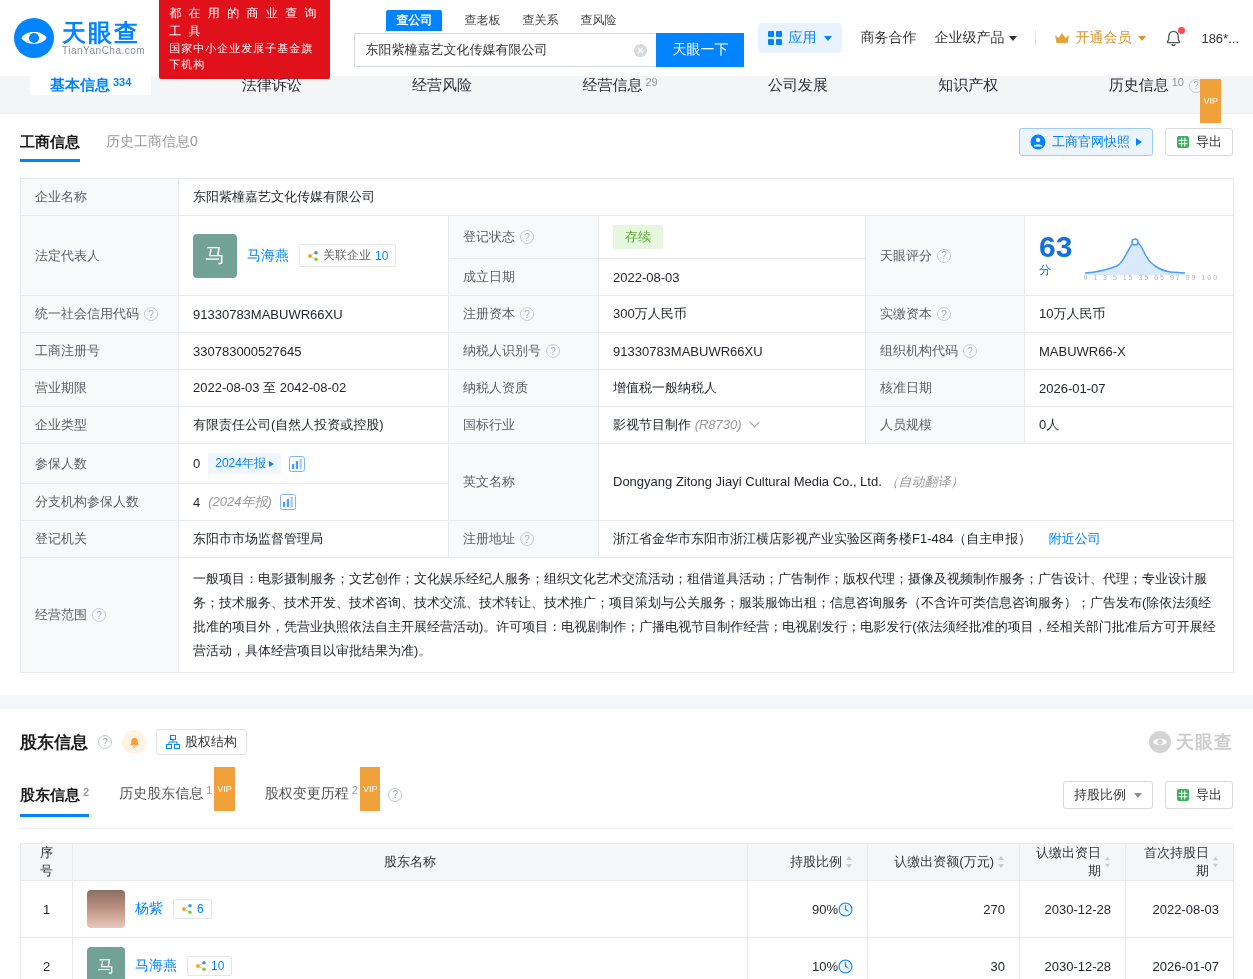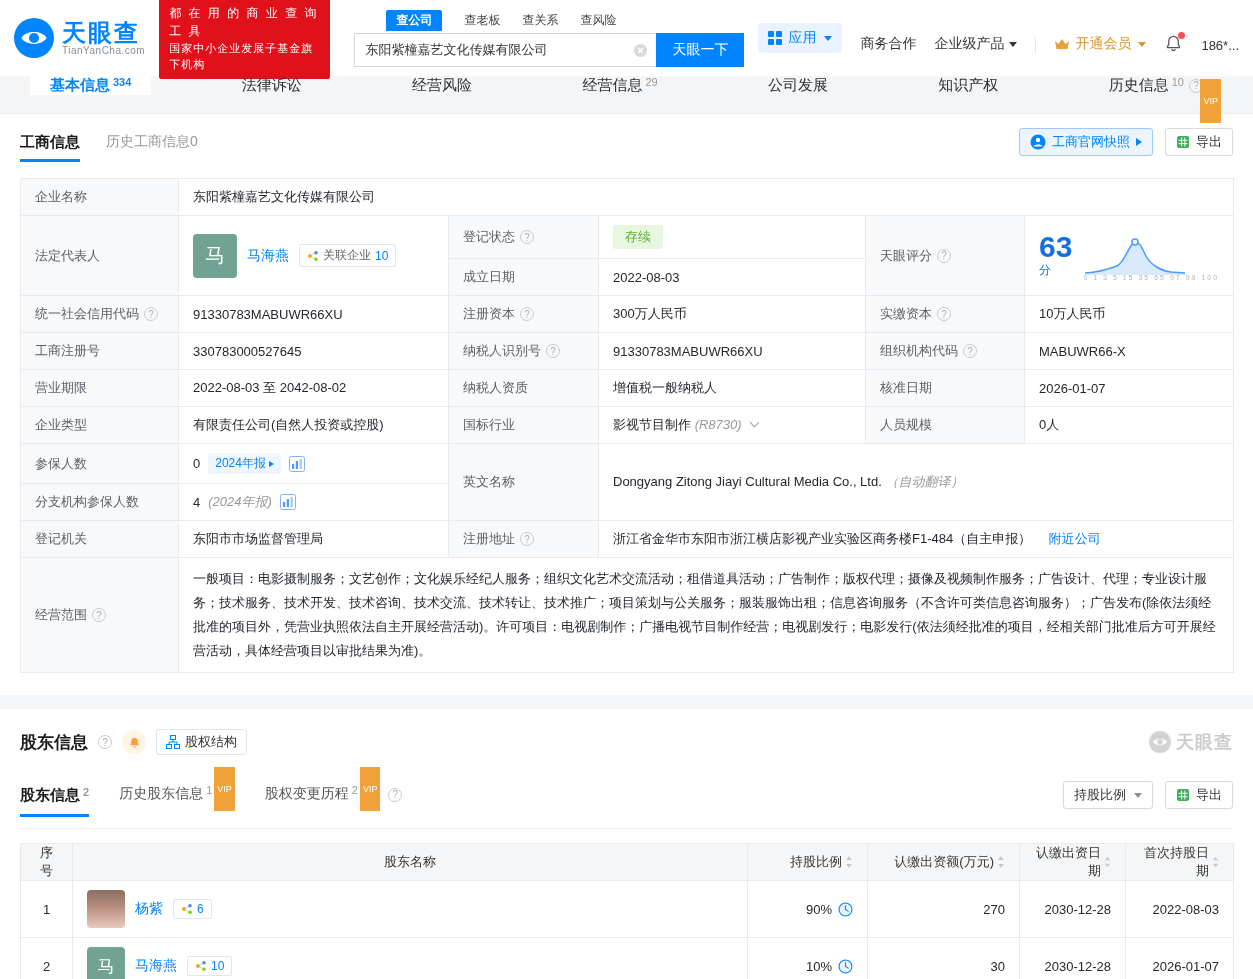--- a/index.html
+++ b/index.html
@@ -22,21 +22,21 @@
   .promo .p2{font-size:11px;letter-spacing:1px;}
   .search-block{margin-left:10px;}
   .search-tabs{display:flex;align-items:flex-end;gap:22px;height:22px;margin-bottom:2px;padding-left:32px;}
   .search-tab{font-size:12px;color:#444;cursor:pointer;padding:2px 0;}
   .search-tab.active{background:var(--blue);color:#fff;padding:2px 10px;border-radius:2px 2px 0 0;font-weight:bold;}
   .search-row{display:flex;}
   .search-input-wrap{position:relative;width:302px;height:34px;border:1px solid #d4d7dc;border-right:none;display:flex;align-items:center;}
   .search-input-wrap input{border:none;outline:none;width:100%;height:100%;padding:0 30px 0 10px;font-size:13px;color:#333;font-family:inherit;}
   .clear-btn{position:absolute;right:8px;top:9px;cursor:pointer;line-height:0;}
   .search-btn{width:88px;height:34px;background:var(--blue);color:#fff;border:none;font-size:14px;cursor:pointer;font-family:inherit;}
-  .top-right{display:flex;align-items:flex-end;margin-left:auto;gap:18px;white-space:nowrap;}
+  .top-right{display:flex;align-items:center;margin-left:auto;gap:18px;white-space:nowrap;}
   .apps-pill{display:flex;align-items:center;gap:6px;background:var(--blue-light);color:var(--blue);font-size:14px;padding:6px 10px;border-radius:4px;cursor:pointer;}
   .caret{width:0;height:0;border-left:4px solid transparent;border-right:4px solid transparent;border-top:5px solid currentColor;display:inline-block;margin-left:2px;}
   .top-link{font-size:14px;color:#333;text-decoration:none;cursor:pointer;display:flex;align-items:center;gap:3px;}
   .v-divider{width:1px;height:16px;background:#e3e5e8;}
   .vip-link{color:var(--gold);font-size:14px;display:flex;align-items:center;gap:5px;cursor:pointer;}
   .bell-wrap{position:relative;cursor:pointer;line-height:0;}
   .bell-dot{position:absolute;top:-2px;right:-2px;width:7px;height:7px;border-radius:50%;background:#ff4d4f;}
   .phone{font-size:13px;color:#333;}
 
   
@@ -108,21 +108,21 @@
   table.sh{width:100%;border-collapse:collapse;margin-top:14px;table-layout:fixed;}
   table.sh th{background:#f5f6f7;font-size:13px;color:#333;font-weight:normal;height:36px;border:1px solid var(--border);padding:0 14px;}
   table.sh td{border:1px solid var(--border);font-size:13px;color:#24272c;height:57px;padding:0 14px;}
   th.c,td.c{text-align:center;}
   th.r,td.r{text-align:right;}
   .sort-th{display:inline-flex;align-items:center;gap:3px;cursor:pointer;}
   .name-cell{display:flex;align-items:center;gap:10px;padding-left:0;}
   .avatar-s{width:38px;height:38px;border-radius:4px;flex:none;display:flex;align-items:center;justify-content:center;color:#fff;font-size:17px;}
   .avatar-photo{background:linear-gradient(180deg,#8a6f63 0%,#b98e7e 45%,#e9c9bc 100%);}
   .avatar-green{background:#72a294;}
-  .ratio-cell{display:inline-flex;align-items:center;gap:6px;}
+  .ratio-cell{display:inline-flex;align-items:center;}
 </style>
 </head>
 <body>
 
 <div class="page">
 
   <header class="topbar">
     <div class="logo">
       <svg width="40" height="40" viewBox="0 0 38 38">
           <circle cx="19" cy="19" r="19" fill="#0084ff"></circle>

